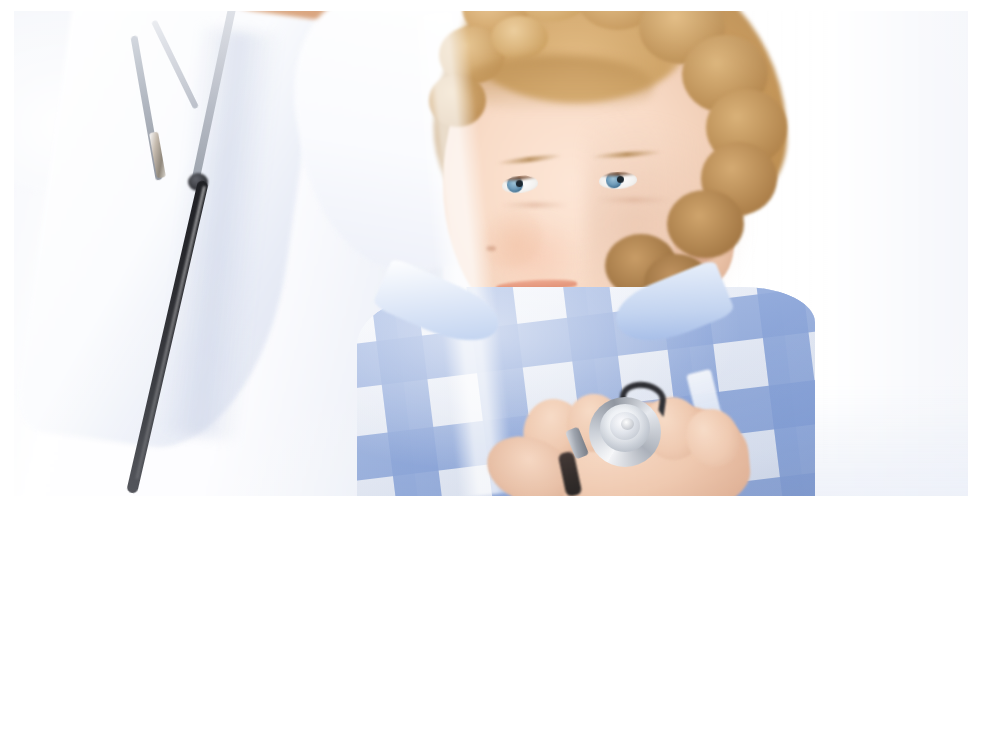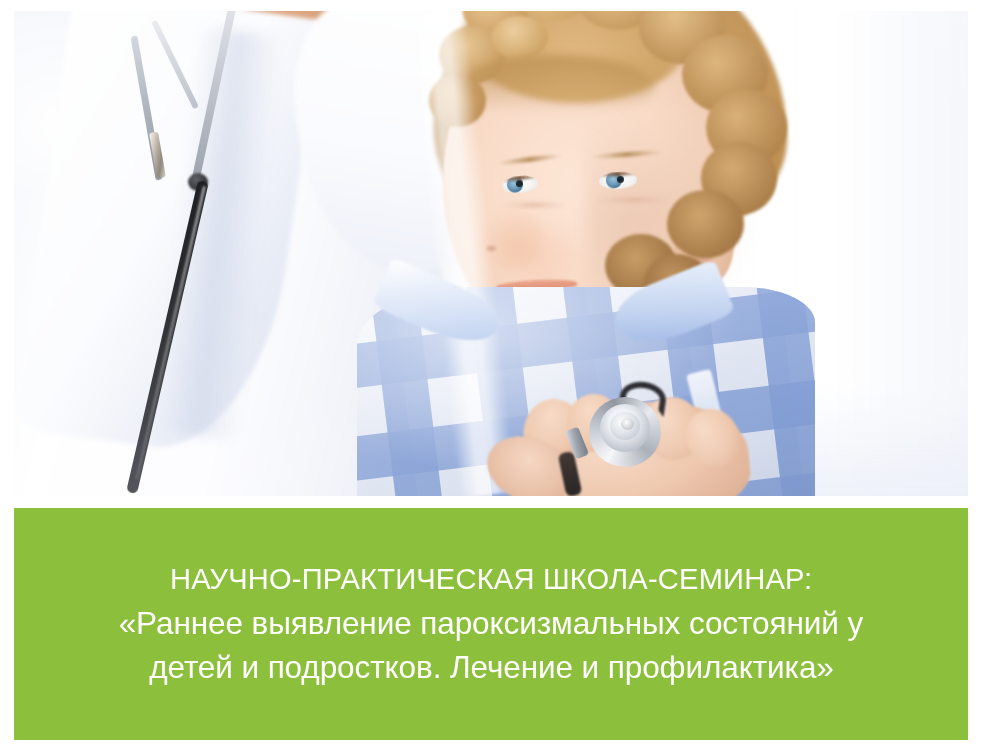--- a/index.html
+++ b/index.html
@@ -793,19 +793,14 @@
     <div class="chestpiece-tube"></div>
     <div class="chestpiece-stem"></div>
     <div class="chestpiece-ring"></div>
     <div class="chestpiece-face"></div>
     <div class="chestpiece-dia"></div>
     <div class="chestpiece-center"></div>
 
     <div class="photo-soft"></div>
   </div>
 
-  <div class="caption-band">
-    <div class="cap-line cap-line-1">НАУЧНО-ПРАКТИЧЕСКАЯ ШКОЛА-СЕМИНАР:</div>
-    <div class="cap-line cap-line-2">«Раннее выявление пароксизмальных состояний у</div>
-    <div class="cap-line cap-line-3">детей и подростков. Лечение и профилактика»</div>
-  </div>
 
 </div>
 
 </body></html>

